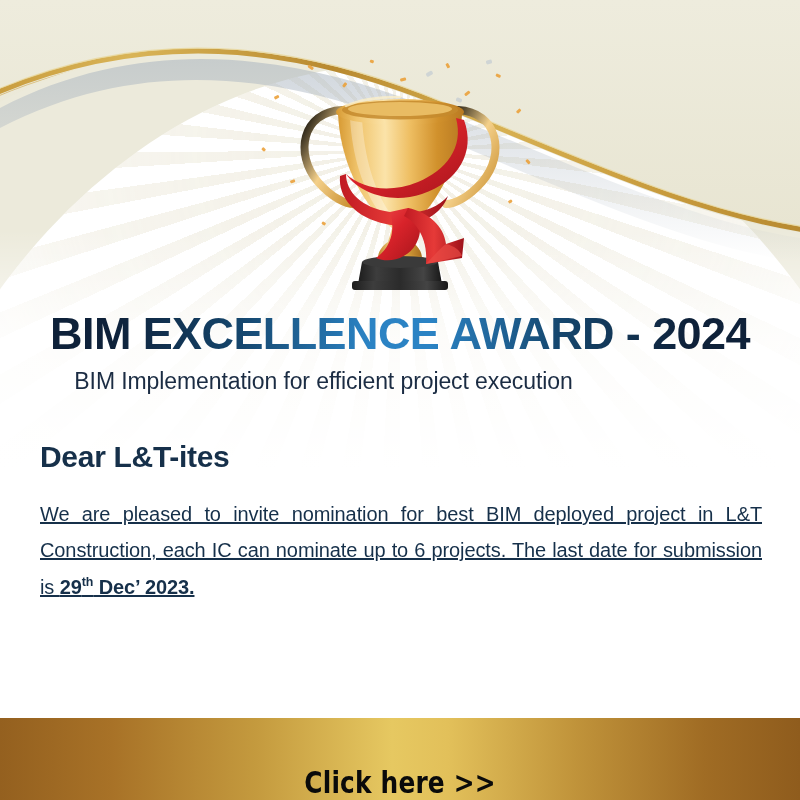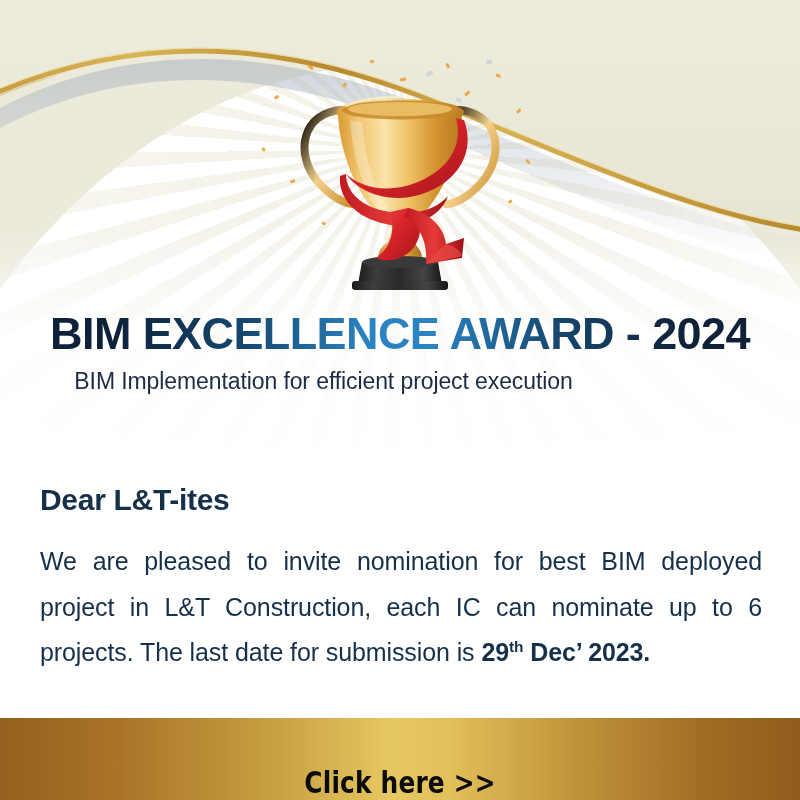--- a/index.html
+++ b/index.html
@@ -120,40 +120,40 @@
     letter-spacing: -0.1px;
   }
 
   
   .body-copy {
     position: absolute;
     left: 40px;
     top: 440px;
     width: 722px;
     color: #16304a;
-    margin-top: 43px;
   }
   .salutation {
     font-size: 30px;
     font-weight: bold;
     color: #16304a;
     margin: 0 0 22px 0;
     letter-spacing: -0.3px;
   }
   .greeting {
     font-size: 21px;
     margin: 0 0 28px 0;
     letter-spacing: -0.1px;
   }
   .para {
-    font-size: 25px;
+    font-size: 20px;
     margin: 0;
     text-align: justify;
     line-height: 1.82;
     letter-spacing: -0.1px;
+    text-decoration: underline;
   }
   .para b { font-weight: bold; }
   .para sup { font-size: 0.62em; }
 
   
   .cta-bar {
     position: absolute;
     left: 0;
     top: 718px;
     width: 800px;

